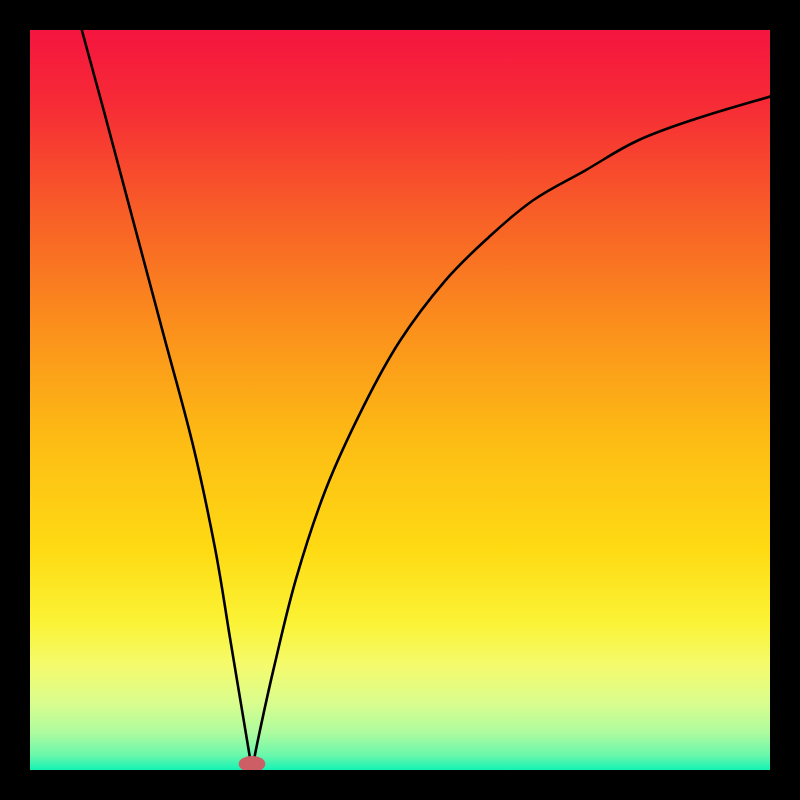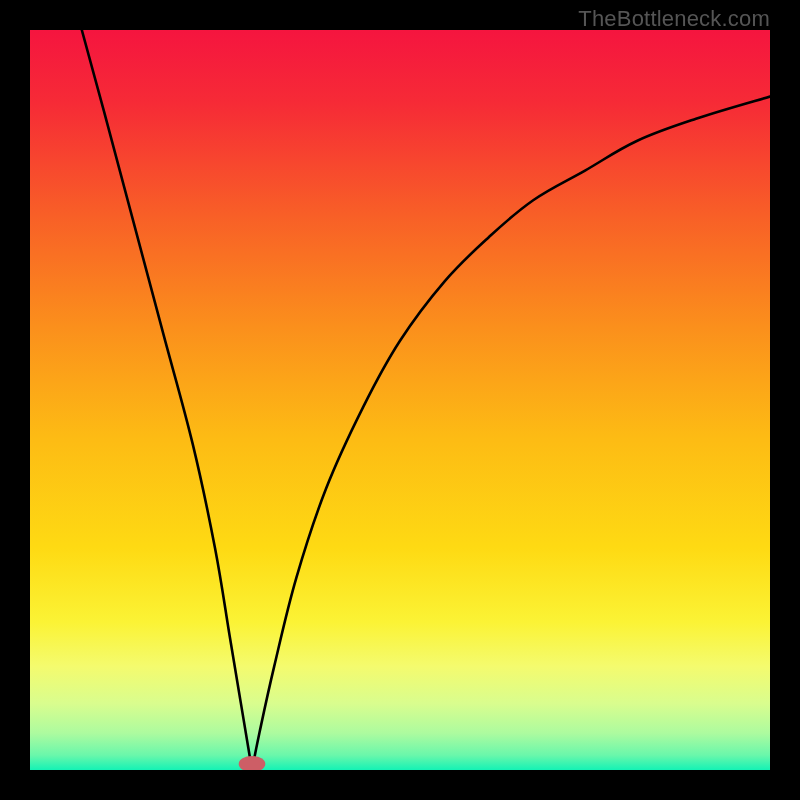--- a/index.html
+++ b/index.html
@@ -73,14 +73,13 @@
           </linearGradient>
       </defs>
       <rect x="0" y="0" width="100" height="100" fill="url(#bg-grad)"></rect>
     </svg>
     <svg class="curve-svg" viewBox="0 0 100 100" preserveAspectRatio="none">
       <path id="curve-left" fill="none" stroke="#000" stroke-width="0.35" stroke-linecap="round" stroke-linejoin="round" d="M 7.000000000000001 0 C 7.540000000000001 1.98, 8.74 6.32, 10 11 C 11.26 15.68, 12.560000000000002 20.6, 14.000000000000002 26 C 15.440000000000001 31.4, 16.56 35.6, 18 41 C 19.44 46.4, 20.74 50.78, 22 56 C 23.26 61.22, 24.1 65.32, 25 70 C 25.9 74.68, 26.37 78.22, 27 82 C 27.63 85.78, 28.049999999999997 88.3, 28.499999999999996 91 C 28.949999999999996 93.7, 29.23 95.38, 29.5 97 C 29.77 98.62, 29.91 99.46, 30 100"></path>
       <path id="curve-right" fill="none" stroke="#000" stroke-width="0.35" stroke-linecap="round" stroke-linejoin="round" d="M 30 100 C 30.18 99.1, 30.46 97.52, 31 95 C 31.54 92.48, 32.1 89.78, 33 86 C 33.9 82.22, 34.74 78.32, 36 74 C 37.26 69.68, 38.38 66.14, 40 62 C 41.62 57.86, 43.2 54.6, 45 51 C 46.8 47.4, 48.019999999999996 45.06000000000001, 50 42.00000000000001 C 51.980000000000004 38.940000000000005, 53.84 36.52, 56.00000000000001 34 C 58.16000000000001 31.479999999999997, 59.84 29.98, 62 28 C 64.16 26.02, 65.66 24.62, 68 23 C 70.34 21.38, 72.48 20.44, 75 19 C 77.52 17.56, 79.3 16.26, 82 15 C 84.7 13.74, 86.76 13.08, 90 12 C 93.24 10.92, 98.2 9.54, 100 9"></path>
       <ellipse id="marker" class="marker-el" cx="30" cy="99.2" rx="1.8" ry="1.1" fill="#cd5e66"></ellipse>
     </svg>
   </div>
-  <div class="watermark">TheBottleneck.com</div>
 </div>
 
 </body></html>

